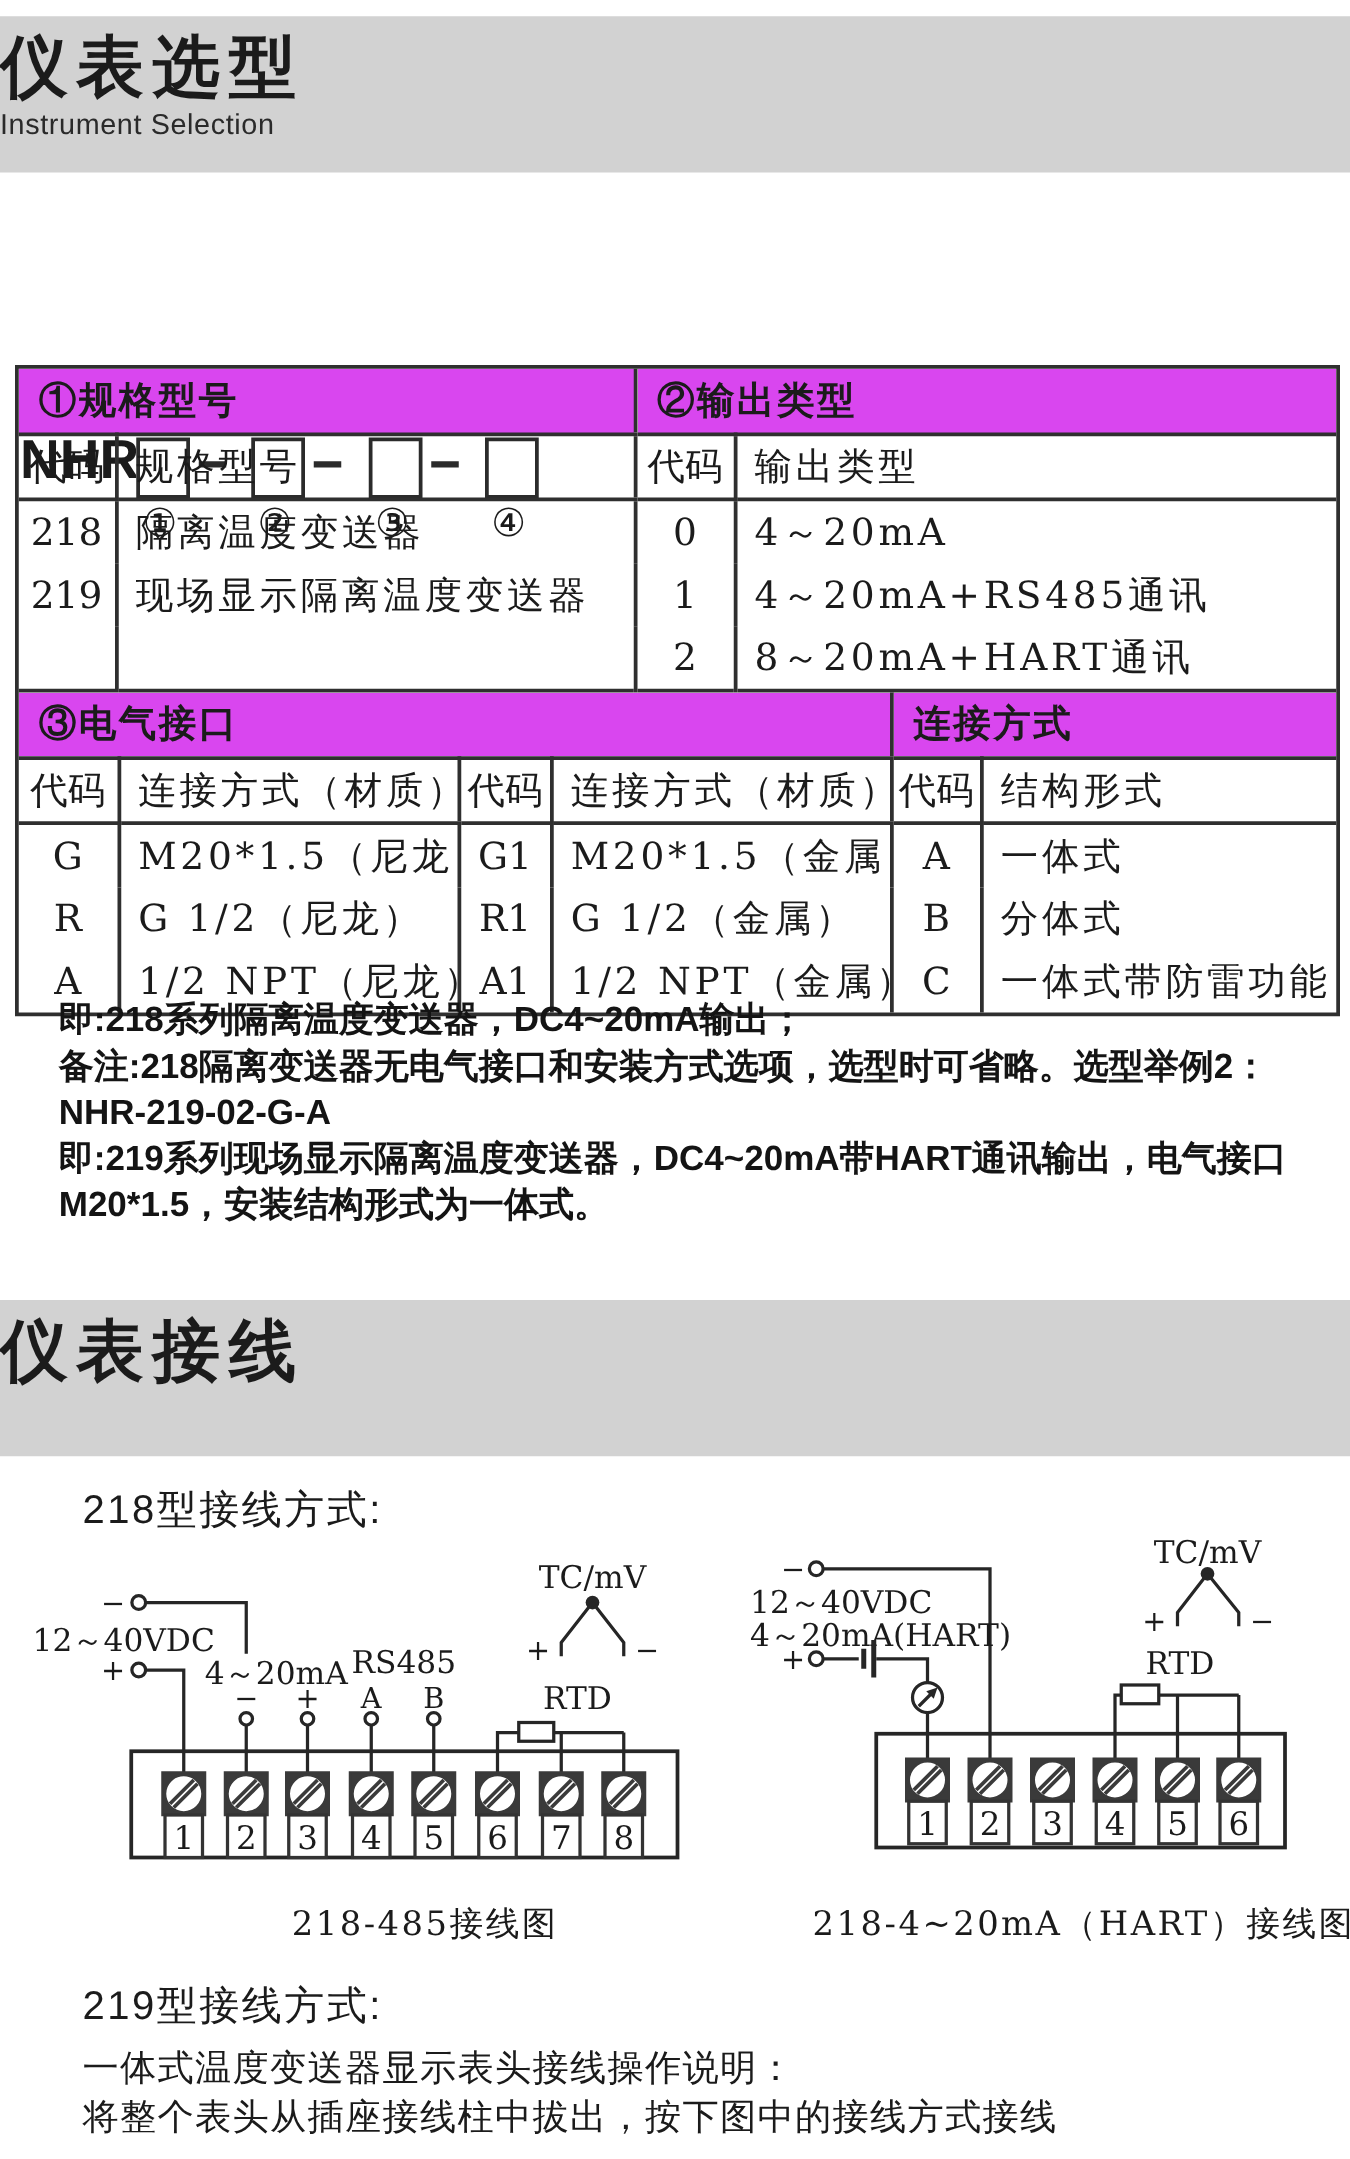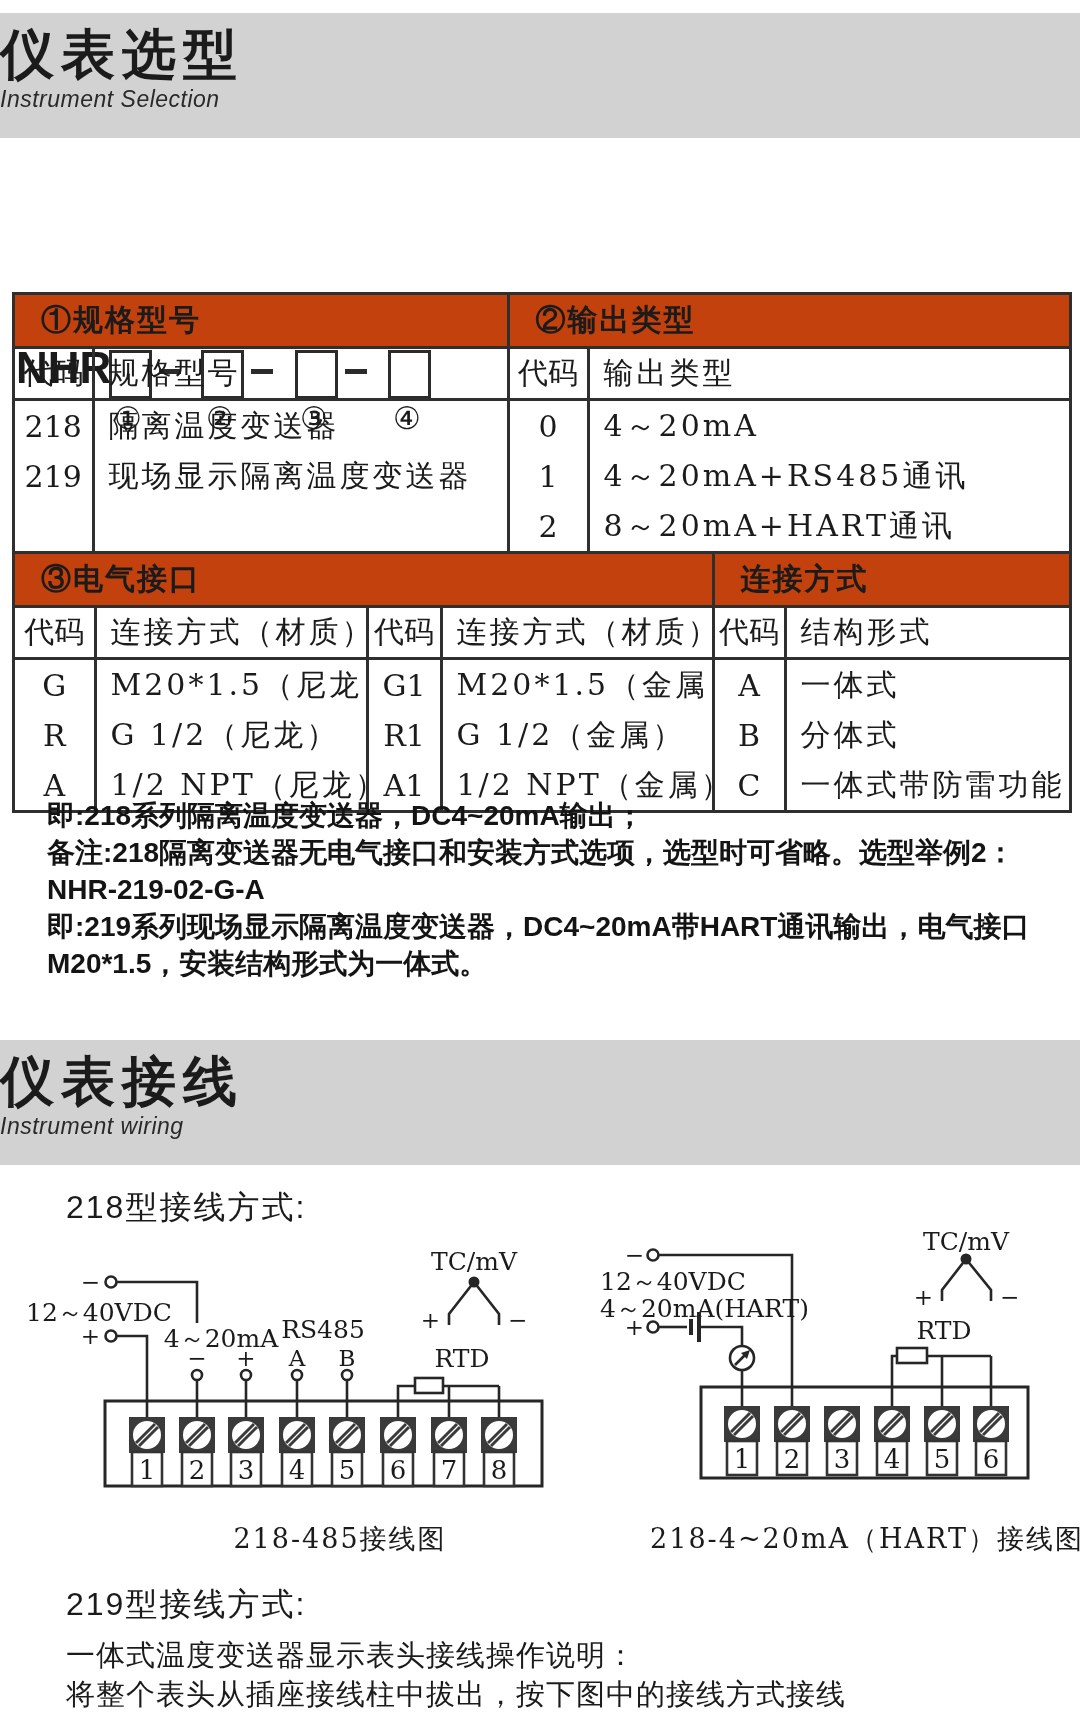--- a/index.html
+++ b/index.html
@@ -1,35 +1,35 @@
 <!DOCTYPE html>
 <html><head>
 <meta charset="utf-8">
 <style>
   html,body{margin:0;padding:0;background:#fff;}
   #page{position:relative;width:1080px;height:1727px;background:#fff;overflow:hidden;
         font-family:"Liberation Sans",sans-serif;color:#1b1b1b;}
   .banner{position:absolute;left:0;width:1080px;height:125px;background:#d2d2d2;text-align:left;}
   .banner .t{font-size:54px;font-weight:700;letter-spacing:7px;padding-top:11px;line-height:60px;}
-  .banner .s{font-size:23px;font-weight:400;color:#2a2a2a;letter-spacing:0.5px;margin-top:2px;font-style:italic;}
+  .banner .s{font-size:23px;font-weight:400;color:#2a2a2a;letter-spacing:0.5px;margin-top:2px;}
 
   
   .nhr{position:absolute;left:0;top:160px;width:1080px;height:130px;}
   .nhr .prefix{position:absolute;left:16px;top:184px;font-size:44px;font-weight:700;letter-spacing:0px;top:183px;}
   .nhr .box{position:absolute;top:190px;width:37px;height:43px;border:3px solid #2b2b2b;background:#fff;}
   .nhr .dash{position:absolute;top:209px;width:22px;height:5px;background:#2b2b2b;}
   .nhr .pos{position:absolute;top:240px;width:40px;text-align:center;font-size:31px;
             font-family:"DejaVu Serif",serif;}
 
   
   .tblwrap{position:absolute;left:12px;top:292px;width:1054px;border:3px solid #2f2f2f;}
   table.sel{border-collapse:collapse;width:100%;table-layout:fixed;}
   table.sel td{font-family:"DejaVu Serif",serif;font-size:30px;color:#1b1b1b;overflow:hidden;white-space:nowrap;}
-  td.sech{background:#c2410c;font-family:"Liberation Sans",sans-serif;font-weight:700;
-          font-size:33px;height:49px;padding-left:26px;border-bottom:3px solid #2f2f2f;letter-spacing:2px;}
+  td.sech{background:#d946ef;font-family:"Liberation Sans",sans-serif;font-weight:700;
+          font-size:33px;height:49px;padding-left:16px;border-bottom:3px solid #2f2f2f;letter-spacing:2px;}
   .bl{border-left:3px solid #2f2f2f;}
   td.code{text-align:center;border-right:3px solid #2f2f2f;}
   tr.subrow td{border-bottom:3px solid #2f2f2f;height:47px;}
   tr.datarow td{height:48px;margin-left:36px;}
   td.val{padding-left:14px;letter-spacing:3px;}
   table.t1{border-bottom:3px solid #2f2f2f;}
 
   
   .notes{position:absolute;left:47px;top:797px;width:1000px;font-weight:700;
          font-size:28px;line-height:37px;color:#141414;}
@@ -166,21 +166,20 @@
   <div class="notes">
     <div>即:218系列隔离温度变送器，DC4~20mA输出；</div>
     <div>备注:218隔离变送器无电气接口和安装方式选项，选型时可省略。选型举例2：</div>
     <div>NHR-219-02-G-A</div>
     <div>即:219系列现场显示隔离温度变送器，DC4~20mA带HART通讯输出，电气接口</div>
     <div>M20*1.5，安装结构形式为一体式。</div>
   </div>
 
   <div class="banner" style="top:1040px">
     <div class="t">仪表接线</div>
-    <div class="s">Instrument wiring</div>
   </div>
 
   <div class="wtitle" style="left:66px;top:1186px">218型接线方式:</div>
 
   <svg style="position:absolute;left:10px;top:1226px" width="545" height="340" viewBox="0 0 545 340">
     <defs>
       <g id="screw34">
         <rect x="-17" y="-17" width="34" height="34" fill="#3a3a3a" stroke="#3a3a3a" stroke-width="2"></rect>
         <circle r="15" fill="#fff" stroke="#3a3a3a" stroke-width="2"></circle>
         <line x1="-11" y1="8" x2="8" y2="-11" stroke="#3a3a3a" stroke-width="3"></line>

